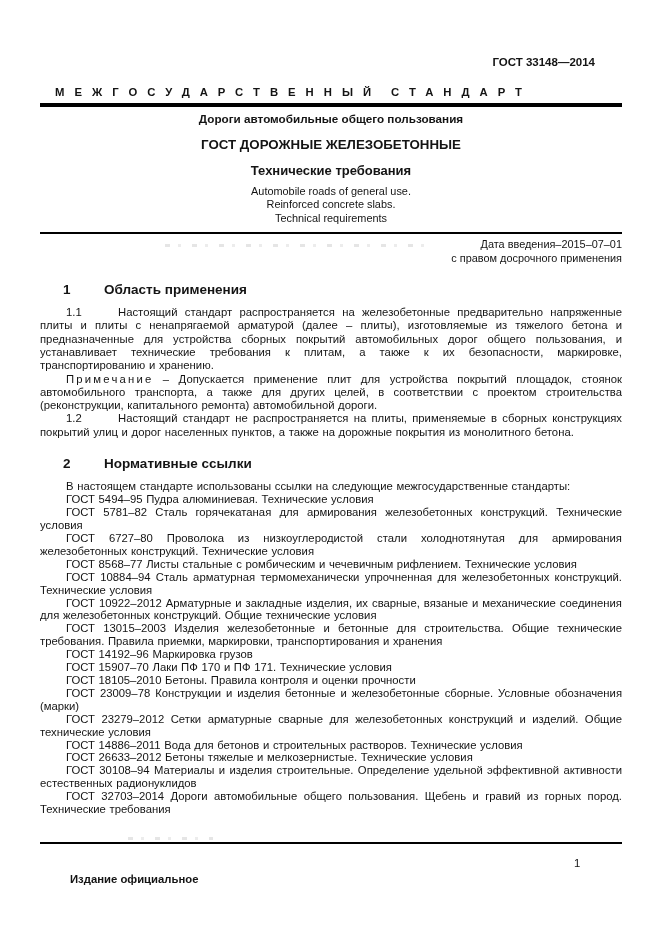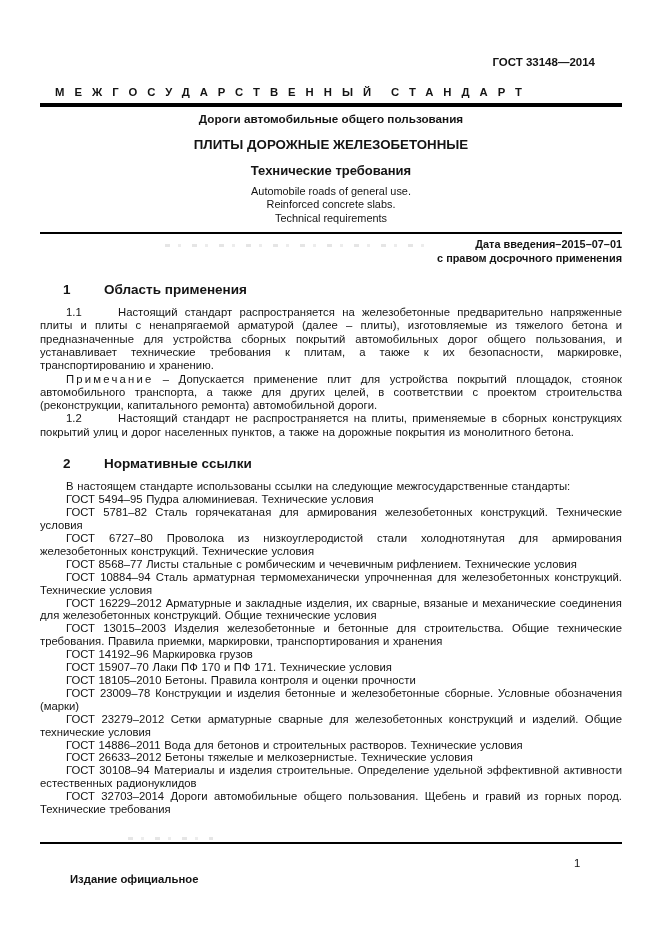--- a/index.html
+++ b/index.html
@@ -84,21 +84,21 @@
     margin-top: 7px;
     height: 2px;
     background: #000;
   }
 
   
   .date-block {
     margin-top: 4px;
     text-align: right;
     font-size: 10.9px;
-    font-weight: bold;
+    font-weight: normal;
     line-height: 13.4px;
   }
 
   
   .sec-heading {
     margin: 17px 0 0 0;
     padding-left: 23px;
     font-size: 13.5px;
     font-weight: bold;
     line-height: 15px;
@@ -168,21 +168,21 @@
 <div class="page">
   <div class="content">
 
     <div class="doc-number">ГОСТ 33148—2014</div>
 
     <div class="standard-type"><span>МЕЖГОСУДАРСТВЕННЫЙ</span><span class="w2">СТАНДАРТ</span></div>
 
     <div class="thick-rule"></div>
 
     <div class="title-domain">Дороги автомобильные общего пользования</div>
-    <div class="title-main">ПЛИТЫ ДОРОЖНЫЕ ЖЕЛЕЗОБЕТОННЫЕ</div>
+    <div class="title-main">ГОСТ ДОРОЖНЫЕ ЖЕЛЕЗОБЕТОННЫЕ</div>
     <div class="title-sub">Технические требования</div>
 
     <div class="title-en">
       <div>Automobile roads of general use.</div>
       <div>Reinforced concrete slabs.</div>
       <div>Technical requirements</div>
     </div>
 
     <div class="thin-rule"></div>
 
@@ -208,21 +208,21 @@
         <p class="body-p">ГОСТ 5494–95 Пудра алюминиевая. Технические условия</p>
 
         <p class="body-p">ГОСТ 5781–82 Сталь горячекатаная для армирования железобетонных конструкций. Технические условия</p>
 
         <p class="body-p">ГОСТ 6727–80 Проволока из низкоуглеродистой стали холоднотянутая для армирования железобетонных конструкций. Технические условия</p>
 
         <p class="body-p">ГОСТ 8568–77 Листы стальные с ромбическим и чечевичным рифлением. Технические условия</p>
 
         <p class="body-p">ГОСТ 10884–94 Сталь арматурная термомеханически упрочненная для железобетонных конструкций. Технические условия</p>
 
-        <p class="body-p">ГОСТ 16229–2012 Арматурные и закладные изделия, их сварные, вязаные и механические соединения для железобетонных конструкций. Общие технические условия</p>
+        <p class="body-p">ГОСТ 10922–2012 Арматурные и закладные изделия, их сварные, вязаные и механические соединения для железобетонных конструкций. Общие технические условия</p>
 
         <p class="body-p">ГОСТ 13015–2003 Изделия железобетонные и бетонные для строительства. Общие технические требования. Правила приемки, маркировки, транспортирования и хранения</p>
 
         <p class="body-p">ГОСТ 14192–96 Маркировка грузов</p>
 
         <p class="body-p">ГОСТ 15907–70 Лаки ПФ 170 и ПФ 171. Технические условия</p>
 
         <p class="body-p">ГОСТ 18105–2010 Бетоны. Правила контроля и оценки прочности</p>
 
         <p class="body-p">ГОСТ 23009–78 Конструкции и изделия бетонные и железобетонные сборные. Условные обозначения (марки)</p>

